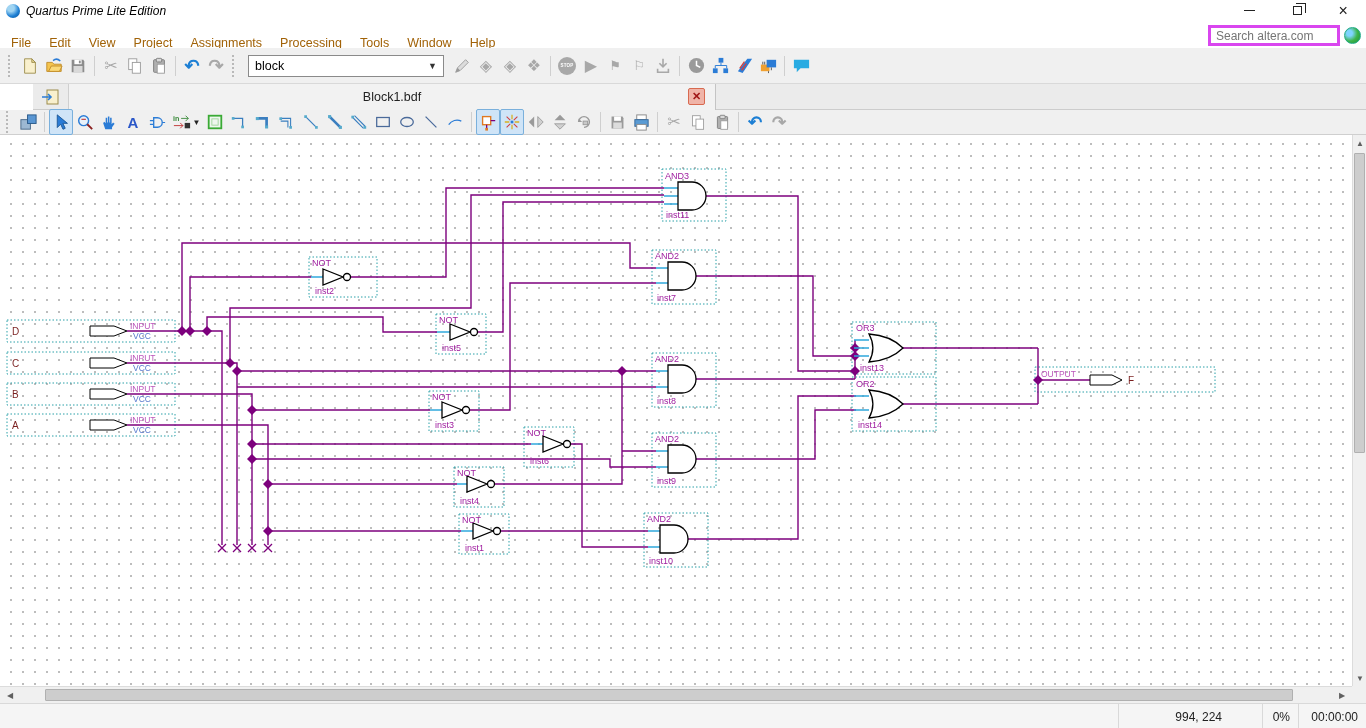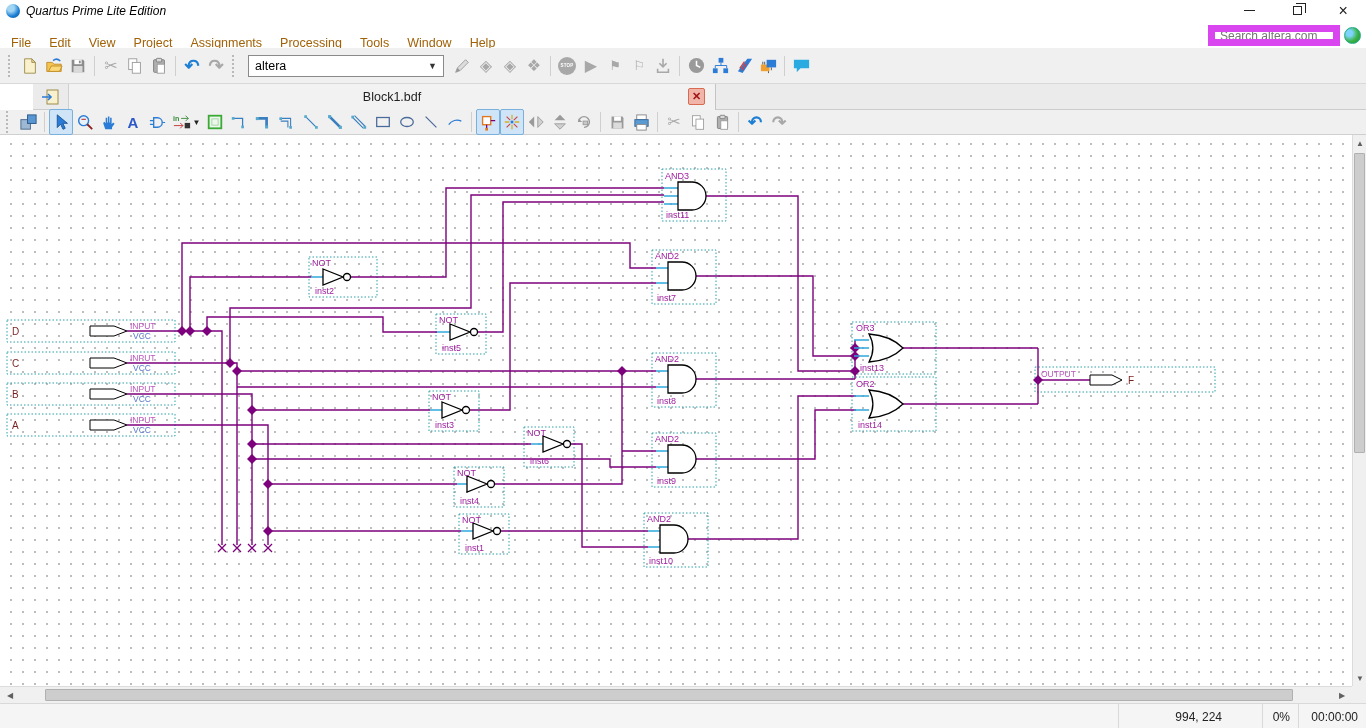--- a/index.html
+++ b/index.html
@@ -16,21 +16,21 @@
   #btn-min{left:1232px;}
   #btn-min .bar{width:11px;height:0;border-bottom:1.6px solid #222;}
   #btn-restore{left:1280px;}
   .sq{width:9px;height:9px;border:1.3px solid #222;position:relative;background:#fff;}
   .sq:before{content:"";position:absolute;left:2px;top:-4px;width:9px;height:9px;border:1.3px solid #222;border-left:none;border-bottom:none;}
   #btn-close{left:1326px;font-size:16px;}
   
   #menubar{left:0;top:22px;width:1366px;height:26px;background:#fff;display:flex;align-items:center;padding-left:2px;}
   .menu-item{padding:4px 9px;font-size:12.5px;color:#a16207;margin-top:16px;}
   .menu-item u{text-decoration:underline;text-underline-offset:2px;}
-  #searchbox{left:1208px;top:25px;width:132px;height:21px;border:7px solid #d946ef;background:#fff;
+  #searchbox{left:1208px;top:25px;width:132px;height:21px;border:3px solid #d946ef;background:#fff;
              font-size:12px;color:#8a8a8a;padding:2px 5px;font-family:"Liberation Sans",sans-serif;}
   #globe{left:1344px;top:27px;width:17px;height:17px;border-radius:50%;
          background:radial-gradient(circle at 30% 35%, #7fd4ff 0 20%, #3db54a 55%, #1d8c3a 100%);
          border:1px solid #2a8;}
   
   .toolbar{background:#f0f0f0;border-bottom:1px solid #d9d9d9;display:flex;align-items:center;}
   #toolbar1{left:0;top:48px;width:1366px;height:36px;padding-left:4px;}
   .grip{width:6px;height:22px;border-left:2px dotted #b9b9b9;margin:0 4px;}
   .sep{width:1px;height:20px;background:#cfcfcf;margin:0 4px;}
   .icon-btn{width:24px;height:26px;display:flex;align-items:center;justify-content:center;flex:none;}
@@ -147,21 +147,21 @@
     </div>
     <div class="sep"></div>
     <div class="icon-btn">
         <span class="glyph blue" style="font-size:18px;font-weight:bold">↶</span>
       </div>
     <div class="icon-btn">
         <span class="glyph gray" style="font-size:18px;font-weight:bold">↷</span>
       </div>
     <div class="grip"></div>
     <div id="block-combo">
-      <span>altera</span>
+      <span>block</span>
       <span class="arrow">▼</span>
     </div>
     <div class="icon-btn">
       <svg width="18" height="18" viewBox="0 0 20 20">
           <path d="M3 17 l2 -5 9 -9 3 3 -9 9 z" fill="#dcdcdc" stroke="#9a9a9a"></path>
           <path d="M3 17 l5 -2 -3 -3 z" fill="#9a9a9a"></path>
         </svg>
     </div>
     <div class="icon-btn">
         <span class="glyph gray">◈</span>

